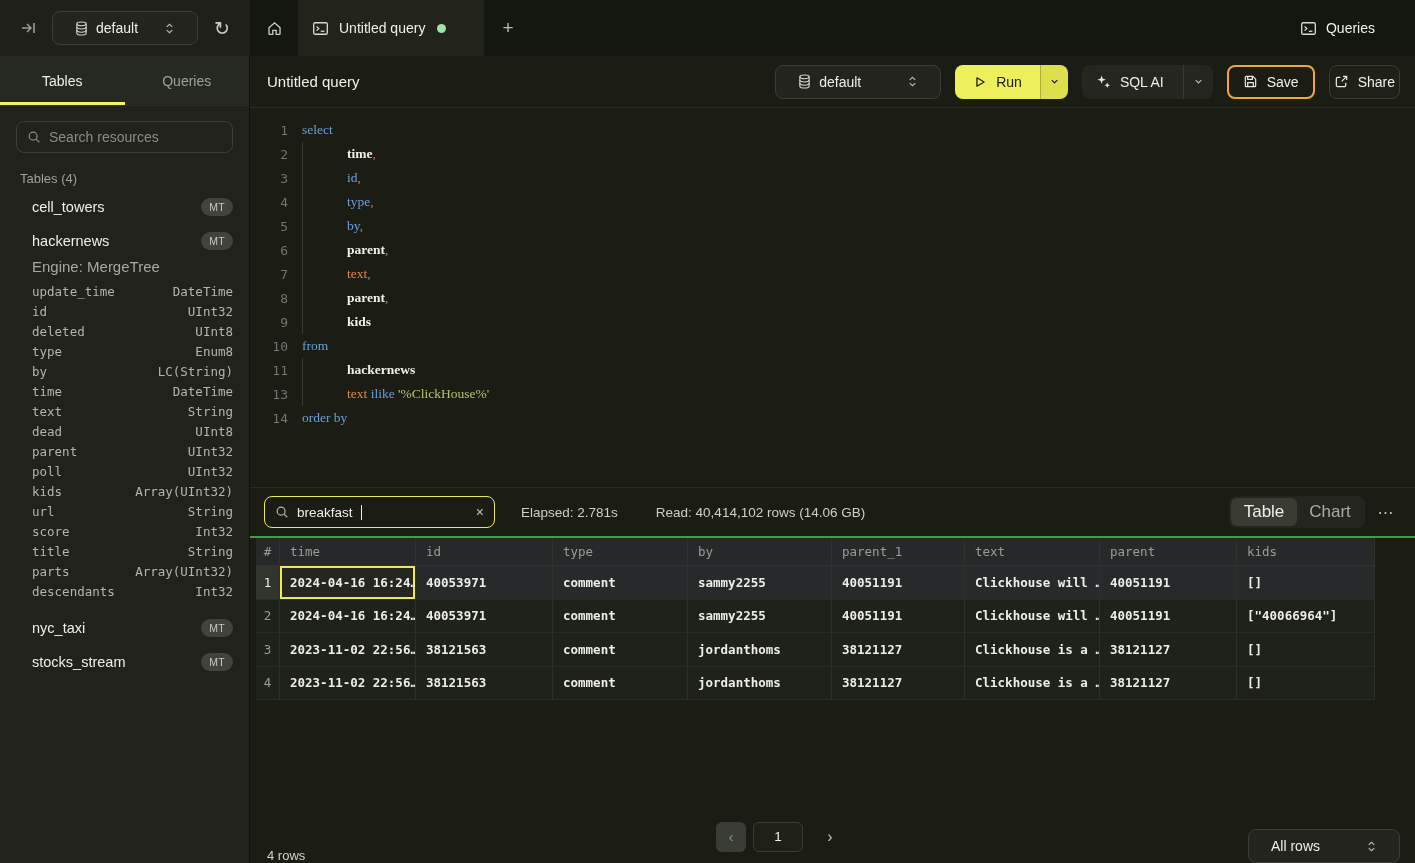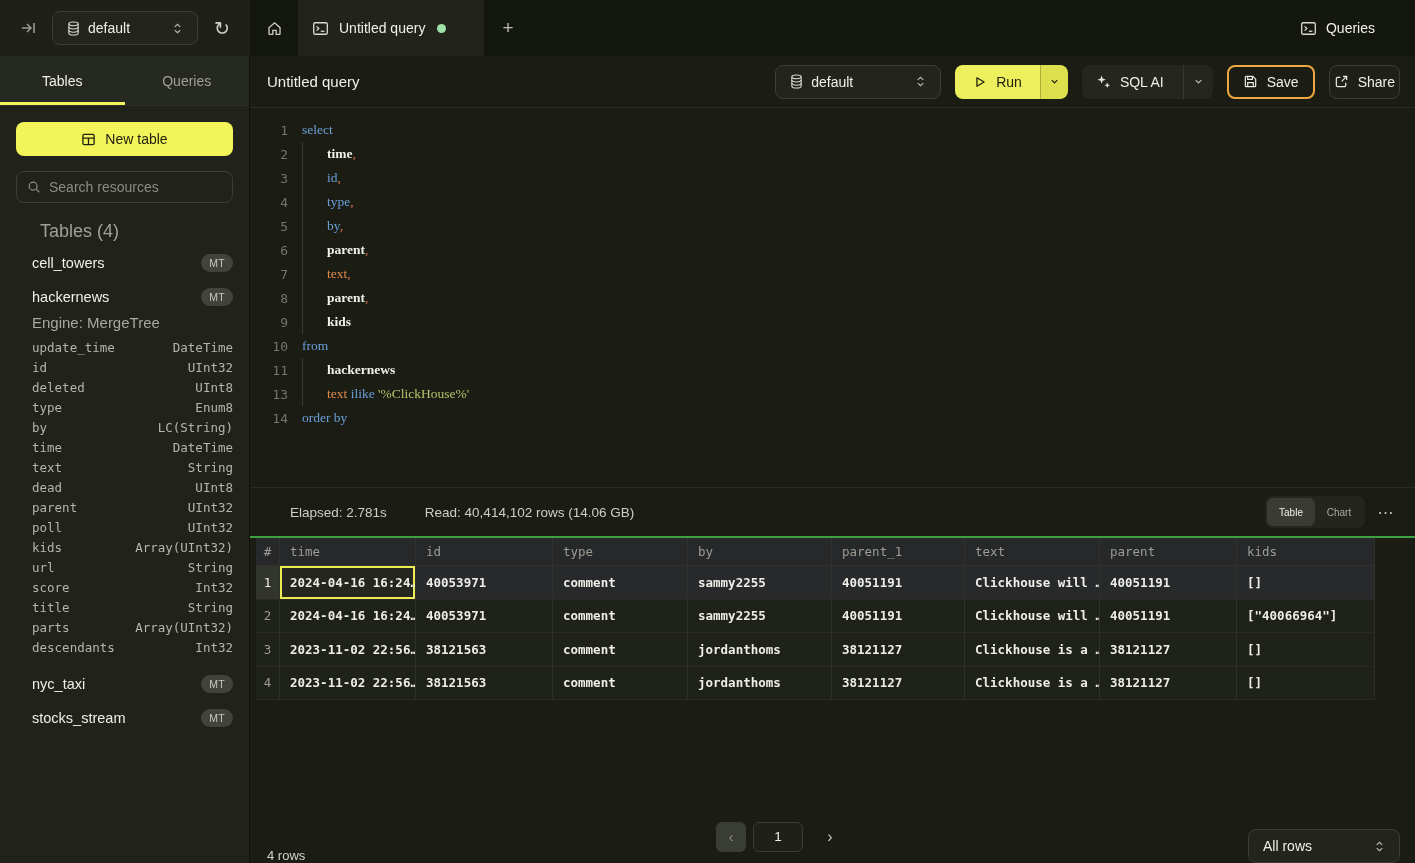--- a/index.html
+++ b/index.html
@@ -10,42 +10,42 @@
     --mono:"DejaVu Sans Mono",monospace; --sans:"Liberation Sans",sans-serif;
   }
   *{box-sizing:border-box;margin:0;padding:0}
   html,body{width:1415px;height:863px;overflow:hidden;background:var(--bg-page);font-family:var(--sans);color:var(--text-primary)}
   svg{display:block}
 
   
   .topbar{position:absolute;left:0;top:0;width:1415px;height:56px}
   .topbar-left{position:absolute;left:0;top:0;width:250px;height:56px;background:var(--bg-topbar);display:flex;align-items:center;padding:0 14px;gap:10px}
   .icon-btn{display:flex;align-items:center;justify-content:center;width:28px;height:28px;border-radius:6px;cursor:pointer;color:#c8cac2}
-  .select{display:flex;align-items:center;gap:8px;height:34px;border:1px solid var(--border-control);background:var(--bg-select);border-radius:8px;padding:0 14px;font-size:14px;color:var(--text-primary);cursor:pointer}
+  .select{display:flex;align-items:center;gap:8px;height:34px;border:1px solid var(--border-control);background:var(--bg-select);border-radius:8px;padding:0 22px;font-size:14px;color:var(--text-primary);cursor:pointer}
   .select .grow{flex:1}
   .topbar-left .select{flex:1}
   .refresh-glyph{font-size:19px;line-height:1;color:#cdd0c8}
   .tabstrip{position:absolute;left:250px;top:0;right:0;height:56px;background:var(--bg-tabstrip);display:flex;align-items:stretch}
   .home-tab{width:48px;display:flex;align-items:center;justify-content:center;cursor:pointer}
   .query-tab{width:186px;background:var(--bg-tab-active);display:flex;align-items:center;gap:10px;padding:0 14px;cursor:pointer}
   .query-tab .tab-label{font-size:14px;color:var(--text-primary)}
   .dot{width:9px;height:9px;border-radius:50%;background:var(--tab-green-dot,#9fe3a8);margin-left:2px}
   .new-tab{width:48px;display:flex;align-items:center;justify-content:center;font-size:19px;color:#b9bbb3;cursor:pointer}
   .queries-btn{position:absolute;right:40px;top:0;height:56px;display:flex;align-items:center;gap:9px;font-size:14px;color:var(--text-primary);cursor:pointer}
 
   
   .sidebar{position:absolute;left:0;top:56px;width:250px;bottom:0;background:var(--bg-sidebar);border-right:1px solid #111309}
   .side-tabs{height:50px;background:var(--bg-sidebar-tabs);display:flex;border-bottom:1px solid #2c2e27;position:relative}
   .side-tab{width:125px;display:flex;align-items:center;justify-content:center;font-size:14px;color:var(--text-secondary);cursor:pointer;position:relative}
   .side-tab.active{color:var(--text-primary)}
   .side-tab.active::after{content:"";position:absolute;left:0;right:0;bottom:0;height:3px;background:var(--accent-yellow,#f2f45a)}
   .new-table-btn{margin:16px 16px 0;height:34px;border-radius:8px;background:var(--accent-yellow,#f2f45a);color:#20220d;display:flex;align-items:center;justify-content:center;gap:9px;font-size:14px;font-weight:500;cursor:pointer}
   .side-search{margin:15px 16px 0;height:32px;border:1px solid var(--border-control);border-radius:8px;display:flex;align-items:center;gap:8px;padding:0 10px;cursor:text}
   .side-search .ph{font-size:14px;color:#8b8d85}
-  .section-label{margin:18px 16px 0 40px;font-size:18px;color:var(--text-secondary)}
+  .section-label{margin:18px 16px 0 20px;font-size:13px;color:var(--text-secondary)}
   .tbl-row{height:34px;display:flex;align-items:center;padding:0 16px 0 32px;cursor:pointer}
   .tbl-row:first-of-type{margin-top:4px}
   .tbl-name{flex:1;font-size:14.5px;font-weight:400;color:var(--text-primary)}
   .mt-badge{background:#41433c;color:#c7c9c1;font-size:10.5px;font-weight:400;border-radius:9px;padding:3px 8px;letter-spacing:.3px}
   .tbl-engine{padding:0 16px 6px 32px;font-size:15px;color:#a7a9a1}
   .col-row{height:20px;display:flex;align-items:center;padding:0 16px 0 32px;font-family:var(--mono);font-size:12.5px;color:#b4b6ae}
   .col-row .col-name{flex:1}
   .cols-wrap{padding-bottom:10px}
 
   
@@ -61,40 +61,40 @@
   .sqlai-btn{background:var(--bg-control);padding:0 0 0 14px}
   .sqlai-caret{width:30px;height:34px;display:flex;align-items:center;justify-content:center;border-left:1px solid #383a32;margin-left:10px;color:#b8bab2}
   .save-btn{border:2px solid var(--save-border,#eda73f);padding:0 14px;background:transparent}
   .share-btn{border:1px solid var(--border-control);padding:0 4px;background:#1f2119}
 
   
   .editor{position:absolute;left:0;top:52px;right:0;height:379px;padding:10px 0 0 12px;overflow:hidden}
   .code-line{display:flex;height:24px;align-items:center;cursor:text}
   .ln-num{width:26px;text-align:right;margin-right:14px;color:var(--text-muted);font-family:var(--mono);font-size:13px}
   .ln-code{position:relative;font-family:Liberation Serif, serif;font-size:13.5px;white-space:pre}
-  .ln-code.ind{padding-left:25px}
+  .ln-code.ind{padding-left:45px}
   .ln-code.ind::before{content:"";position:absolute;left:0;top:-4px;bottom:-4px;width:1px;background:#3a3c34}
   .tk-kw{color:var(--code-keyword,#6b9fd6)}
   .tk-id{color:var(--code-identifier,#f0f1ea);font-weight:700}
   .tk-pu{color:var(--code-punct,#d4704e)}
   .tk-sp{color:var(--code-special,#e08a4a)}
   .tk-st{color:var(--code-string,#b9c26b)}
   .tk-pl{color:#c8cac0}
 
   
   .results-toolbar{position:absolute;left:0;top:431px;right:0;height:49px;display:flex;align-items:center;padding:0 16px 0 14px;border-top:1px solid var(--border-subtle)}
   .res-search{width:231px;height:32px;border:1.5px solid var(--focus-yellow,#e8ea52);border-radius:8px;display:flex;align-items:center;gap:8px;padding:0 10px;cursor:text}
   .res-search .val{font-size:13.5px;color:var(--text-primary)}
   .caret-bar{display:inline-block;width:1.5px;height:15px;background:#f0f0ea}
   .res-search .clear{margin-left:auto;color:#c8cac0;font-size:14px;cursor:pointer}
   .stat{font-size:13.5px;color:#cdcfc7}
   .stat.elapsed{margin-left:26px}
   .stat.read{margin-left:38px}
   .view-toggle{margin-left:auto;background:#23251e;border-radius:8px;padding:2px;display:flex;height:32px}
-  .seg{width:48px;display:flex;align-items:center;justify-content:center;font-size:10px;border-radius:6px;color:#a9aba3;cursor:pointer}
+  .seg{width:66px;display:flex;align-items:center;justify-content:center;font-size:17px;border-radius:6px;color:#a9aba3;cursor:pointer}
   .seg.active{background:#3a3c34;color:var(--text-primary)}
   .more-btn{width:26px;display:flex;align-items:center;justify-content:center;margin-left:8px;color:#c0c2ba;font-size:16px;cursor:pointer;letter-spacing:1px}
 
   
   .green-line{position:absolute;left:0;top:480px;right:0;height:2px;background:var(--green-line,#3f9f43)}
   .rtable{position:absolute;left:6px;top:482px;width:1119px}
   .grid-row{display:grid;grid-template-columns:24px 136px 137px 135px 144px 133px 135px 137px 138px}
   .th-row{height:28px;background:#26282a;border-bottom:1px solid #31332b}
   .th{display:flex;align-items:center;padding:0 10px;font-family:var(--mono);font-size:12.5px;color:#9b9d95;border-right:1px solid #31332b}
   .th:first-child{justify-content:center;padding:0}
@@ -179,29 +179,20 @@
     <span>Queries</span>
   </div>
 </div>
 
 <div class="sidebar">
   <div class="side-tabs">
     <div class="side-tab active">Tables</div>
     <div class="side-tab">Queries</div>
   </div>
 
-  <div class="new-table-btn">
-    <span>
-      <svg width="15" height="15" viewBox="0 0 16 16">
-          <rect x="2" y="2.5" width="12" height="11" rx="1.5" fill="none" stroke="#20220d" stroke-width="1.4"></rect>
-          <path d="M2 6.5h12M8 6.5v7" stroke="#20220d" stroke-width="1.4"></path>
-        </svg>
-    </span>
-    <span>New table</span>
-  </div>
 
   <div class="side-search">
     <span>
       <svg width="14" height="14" viewBox="0 0 16 16">
           <circle cx="7" cy="7" r="4.5" fill="none" stroke="#8b8d85" stroke-width="1.4"></circle>
           <path d="M10.4 10.4L14 14" stroke="#8b8d85" stroke-width="1.4"></path>
         </svg>
     </span>
     <span class="ph">Search resources</span>
   </div>
@@ -421,20 +412,31 @@
           <span class="ln-code ind"><span class="tk-sp">text</span><span class="tk-pl"> </span><span class="tk-kw">ilike</span><span class="tk-pl"> </span><span class="tk-st">'%ClickHouse%'</span></span>
         </div>
         <div class="code-line">
           <span class="ln-num">14</span>
           <span class="ln-code"><span class="tk-kw">order by</span></span>
         </div>
       </div>
   </div>
 
   <div class="results-toolbar">
+    <div class="res-search">
+      <span>
+        <svg width="14" height="14" viewBox="0 0 16 16">
+            <circle cx="7" cy="7" r="4.5" fill="none" stroke="#b0b2aa" stroke-width="1.4"></circle>
+            <path d="M10.4 10.4L14 14" stroke="#b0b2aa" stroke-width="1.4"></path>
+          </svg>
+      </span>
+      <span class="val">breakfast</span>
+      <span class="caret-bar"></span>
+      <span class="clear">×</span>
+    </div>
     <span class="stat elapsed">Elapsed: 2.781s</span>
     <span class="stat read">Read: 40,414,102 rows (14.06 GB)</span>
     <div class="view-toggle">
       <div class="seg active">Table</div>
       <div class="seg">Chart</div>
     </div>
     <div class="more-btn">⋯</div>
   </div>
 
   <div class="green-line"></div>

